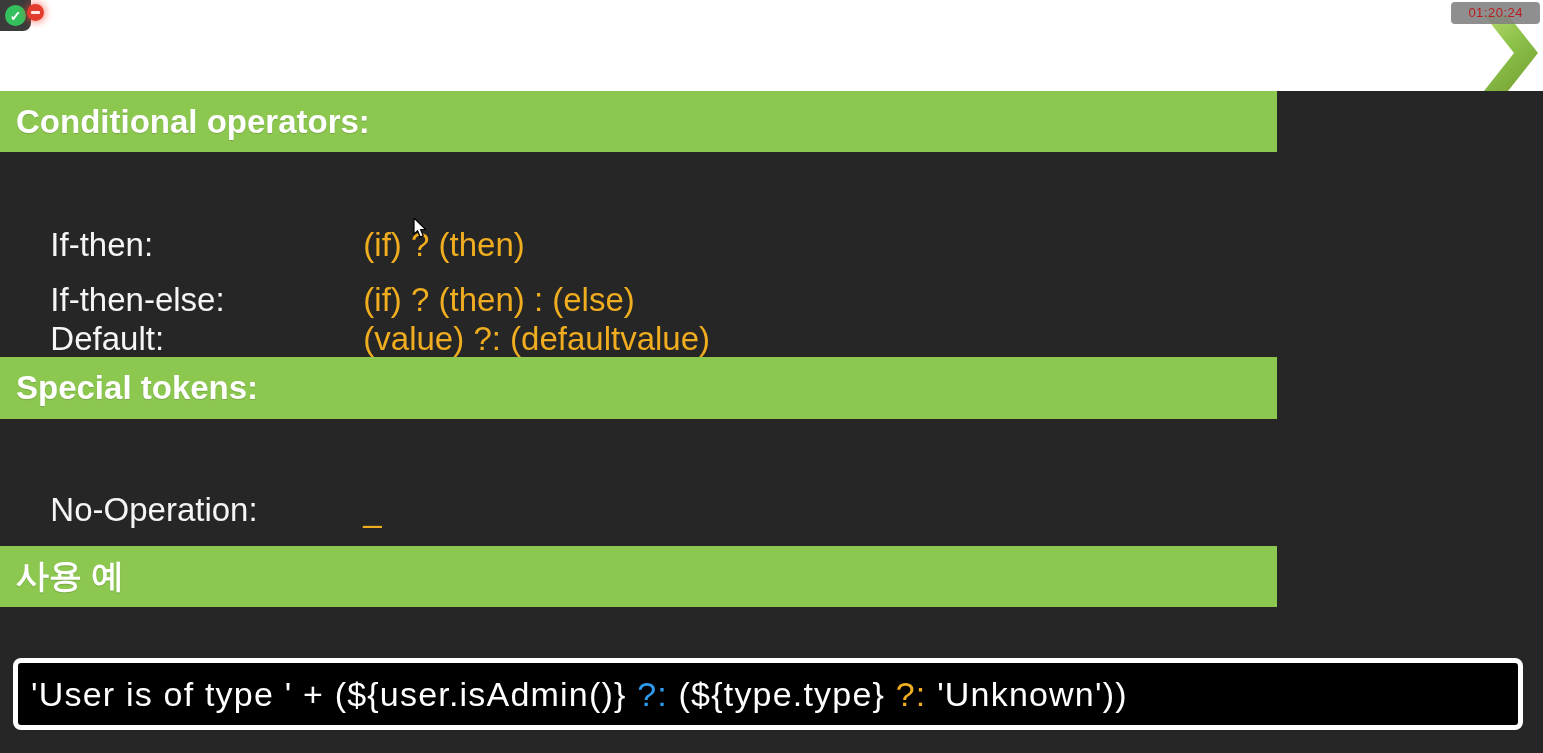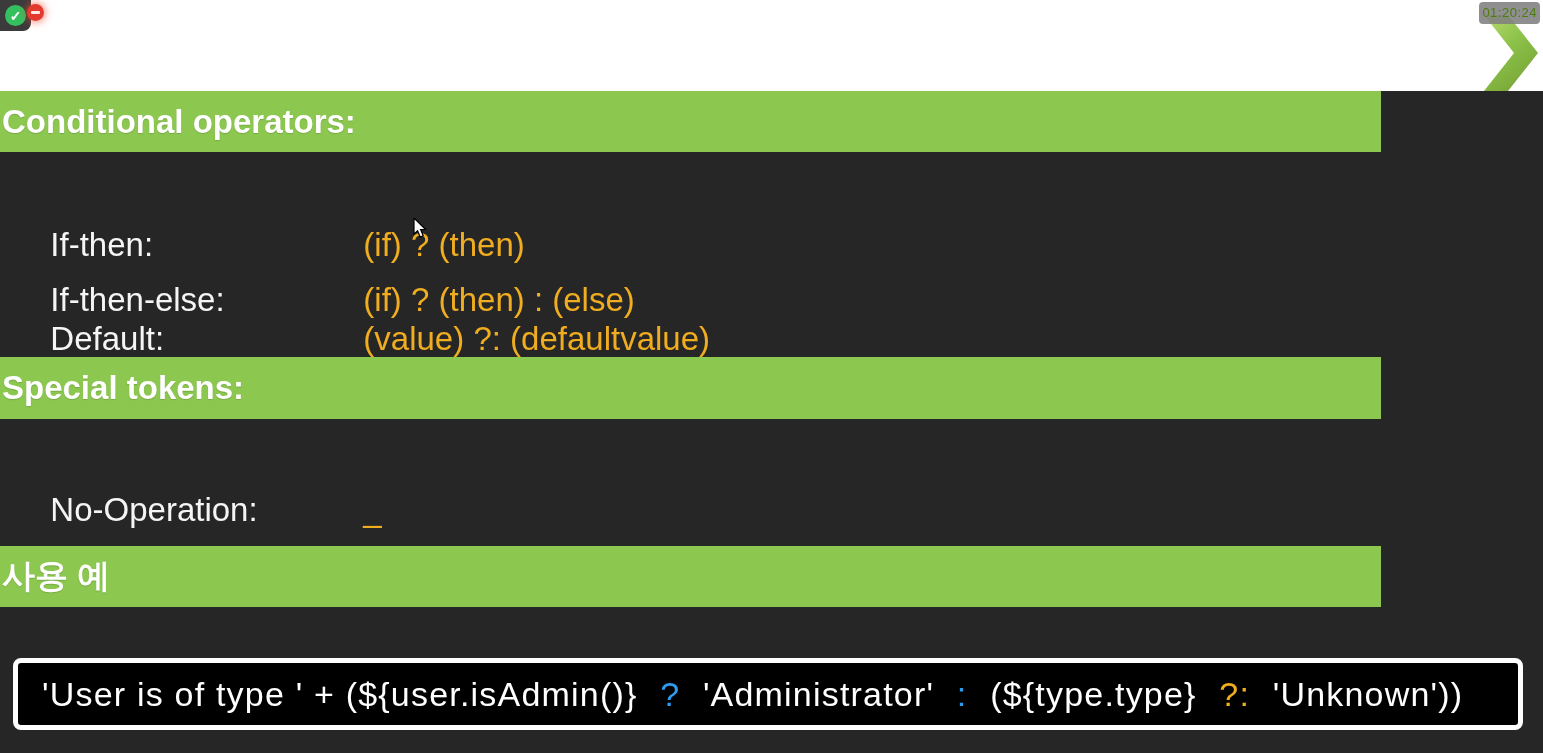--- a/index.html
+++ b/index.html
@@ -34,32 +34,32 @@
   .record-dot {
     position:absolute; left:27px; top:4px; width:17px; height:17px;
     background:#e23b2e; border-radius:50%;
     box-shadow:0 0 7px 2px rgba(255,70,50,0.55);
     display:flex; align-items:center; justify-content:center;
   }
   .record-dot .bar { width:9px; height:3px; background:#ffe9e6; border-radius:1px; }
 
   .timestamp-badge {
     position:absolute; right:3px; top:2px; z-index:3;
-    background:rgba(128,128,128,0.88); color:#4d7c0f;
-    font-size:13px; padding:3px 3px 4px; border-radius:4px;
+    background:rgba(128,128,128,0.88); color:#b91c1c;
+    font-size:13px; padding:3px 17px 4px; border-radius:4px;
     letter-spacing:0.5px;
   }
   .next-chevron { position:absolute; right:3px; top:15px; z-index:2; }
 
   
   .banner {
-    position:absolute; left:0; width:1381px;
+    position:absolute; left:0; width:1277px;
     background:#8cc750; color:#ffffff;
     font-size:33px; font-weight:bold;
-    padding-left:2px;
+    padding-left:16px;
     display:flex; align-items:center;
     text-shadow:0 1px 1px rgba(0,0,0,0.15);
   }
   .banner-conditional { top:91px;  height:61px; }
   .banner-special     { top:357px; height:62px;align-items:center; }
   .banner-usage       { top:546px; height:61px;text-align:center; }
 
   
   .row {
     position:absolute; left:32px;
@@ -70,23 +70,23 @@
   .row .row-code  { color:#f0ad1f; }
   .row-ifthen     { top:188px; }
   .row-ifthenelse { top:243px; }
   .row-default    { top:282px; }
   .row-noop       { top:453px; }
 
   
   .code-box {
     position:absolute; left:13px; top:658px; width:1510px; height:72px;
     background:#000000; border:5px solid #ffffff; border-radius:8px;
-    display:flex; align-items:center; padding-left:24px;
+    display:flex; align-items:center; padding-left:13px;
     font-size:34px; font-weight:300; color:#ffffff;
-    white-space:pre; letter-spacing:1.2px; overflow:hidden;gap:12px;
+    white-space:pre; letter-spacing:1.2px; overflow:hidden;
   }
   .seg-blue   { color:#2e9bef; }
   .seg-orange { color:#f0ad1f; }
 
   .mouse-cursor { position:absolute; left:413px; top:218px; z-index:5; }
 </style>
 </head>
 <body>
 
 <div class="header">
@@ -131,18 +131,18 @@
 
 <div class="row row-noop">
   <span class="row-label">No-Operation:</span><span class="row-code">_</span>
 </div>
 
 <div class="banner banner-usage">
   <span>사용 예</span>
 </div>
 
 <div class="code-box">
-  <span>'User is of type ' + (${user.isAdmin()} </span><span class="seg-blue">?</span><span> 'Administrator' </span><span class="seg-blue">:</span><span> (${type.type} </span><span class="seg-orange">?:</span><span> 'Unknown'))</span>
+  <span>'User is of type ' + (${user.isAdmin()} </span><span class="seg-blue">?</span><span class="seg-blue">:</span><span> (${type.type} </span><span class="seg-orange">?:</span><span> 'Unknown'))</span>
 </div>
 
 <svg class="mouse-cursor" width="20" height="22" viewBox="0 0 20 22">
   <polygon points="1,0 1,16 4.6,12.7 7.2,19 10.2,17.7 7.6,11.6 12.4,11.3" fill="#ffffff" stroke="#000000" stroke-width="1.2"></polygon>
 </svg>
 
 </body></html>

